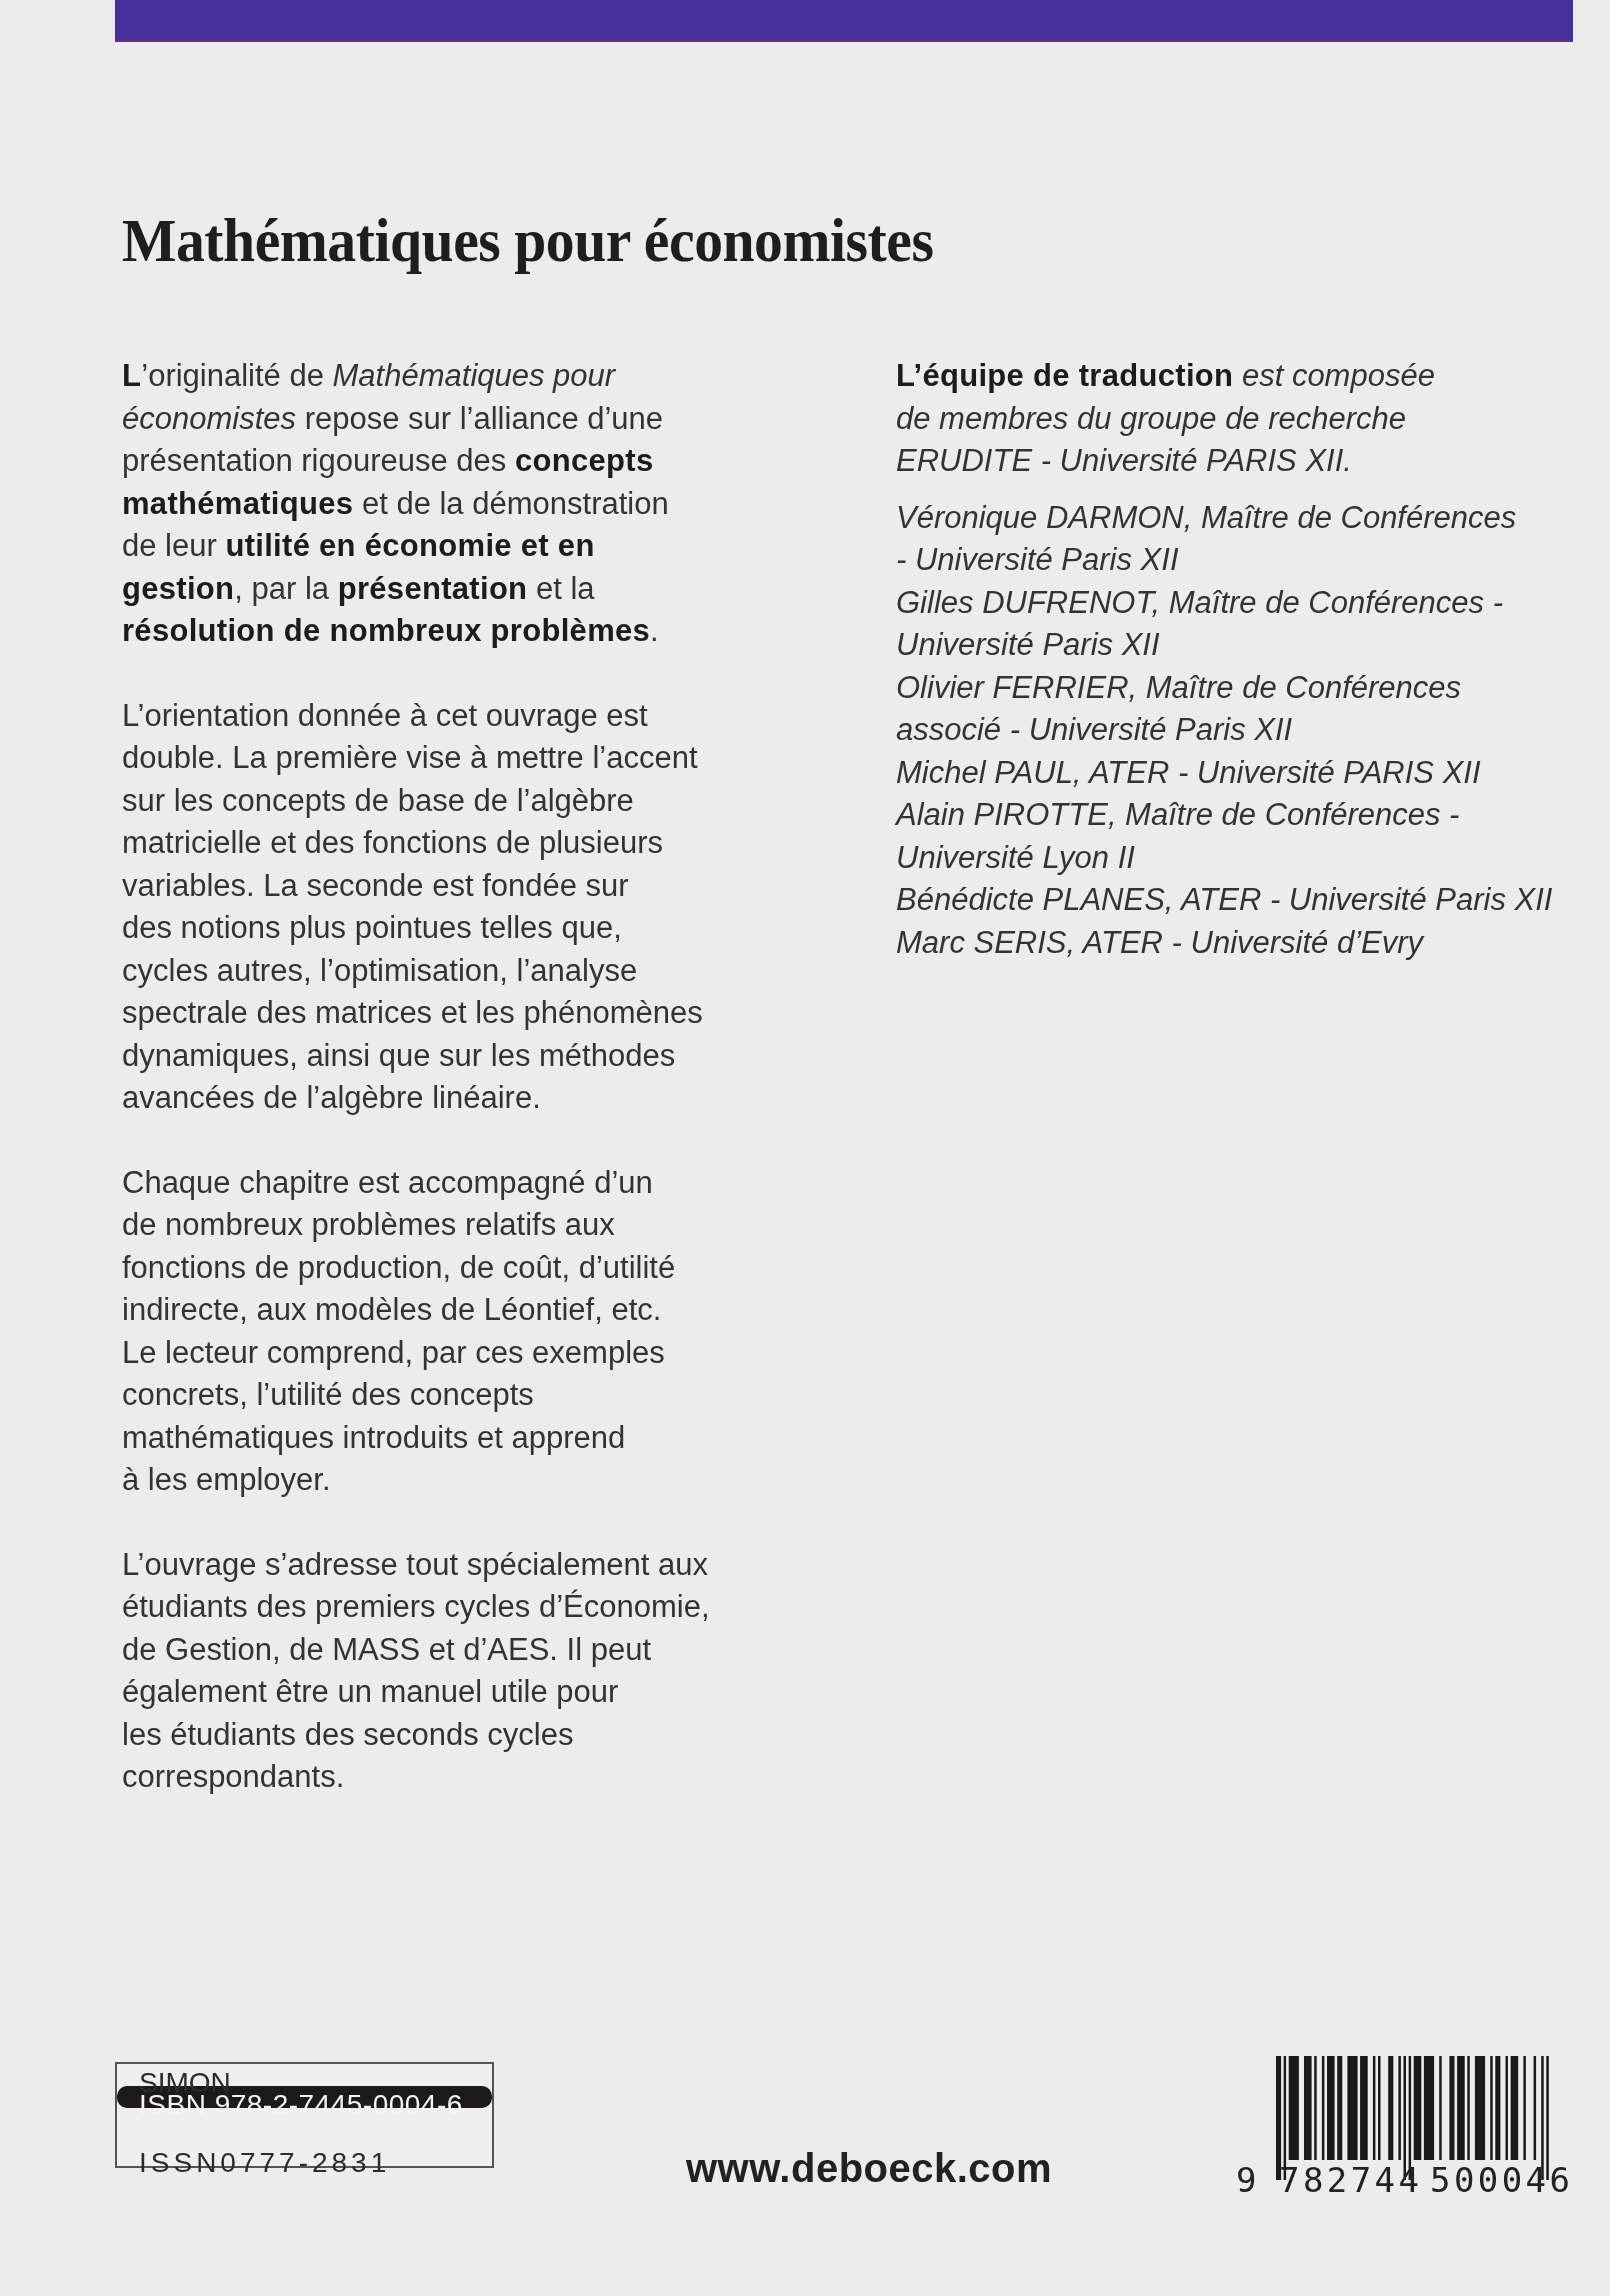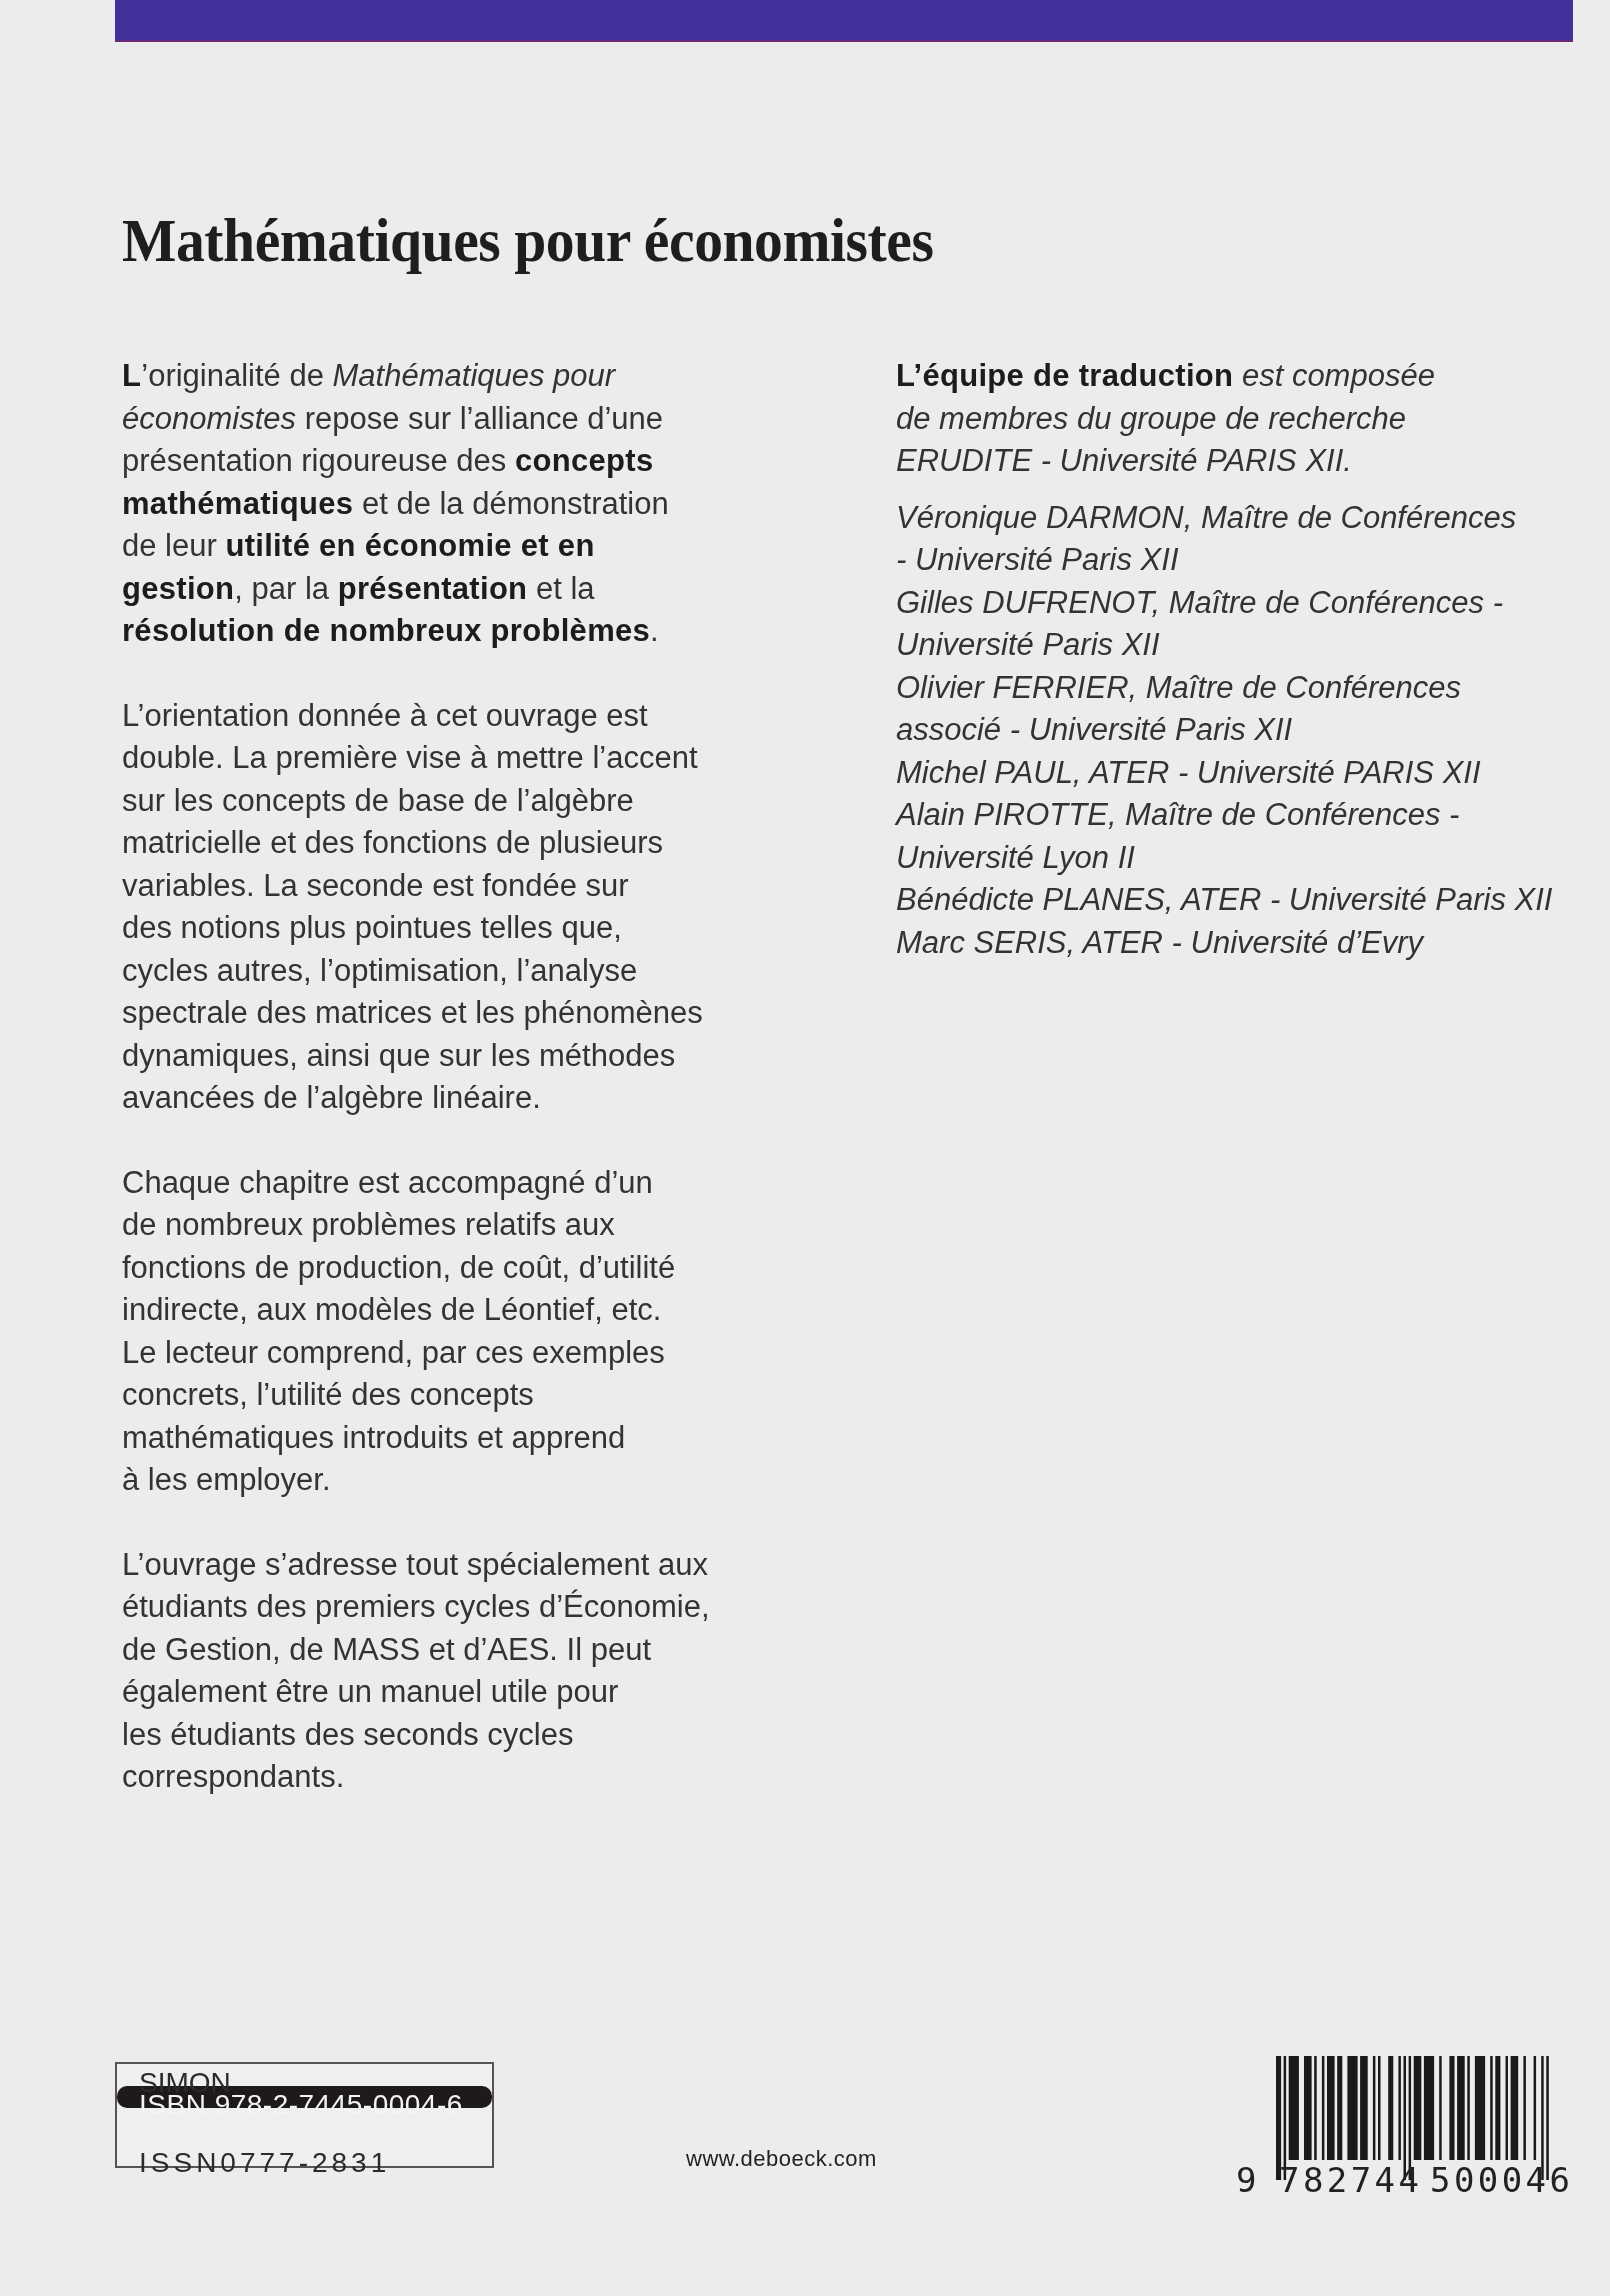--- a/index.html
+++ b/index.html
@@ -48,21 +48,21 @@
     border: 2px solid #555;
     background: #efefef;
     font-size: 28px;
   }
   .info-box .row { height: 22px; line-height: 38px; padding-left: 22px; }
   .info-box .row.dark { background: #1f1a1a; color: #f4f4f4; letter-spacing: 0.5px; border-radius: 10px; }
   .info-box .row.issn { display: flex; justify-content: flex-start; padding-right: 12px; letter-spacing: 4px; margin-top: 36px; }
 
   .url {
     position: absolute; left: 686px; top: 2146px;
-    font-size: 22px; font-weight: normal; color: #222;
+    font-size: 40px; font-weight: bold; color: #222;
     letter-spacing: 0.5px;
   }
   .barcode { position: absolute; left: 1236px; top: 2050px; width: 340px; height: 160px; }
 </style>
 </head>
 <body>
 
 <div class="band"></div>
 
 <h1 class="title">Mathématiques pour économistes</h1>

